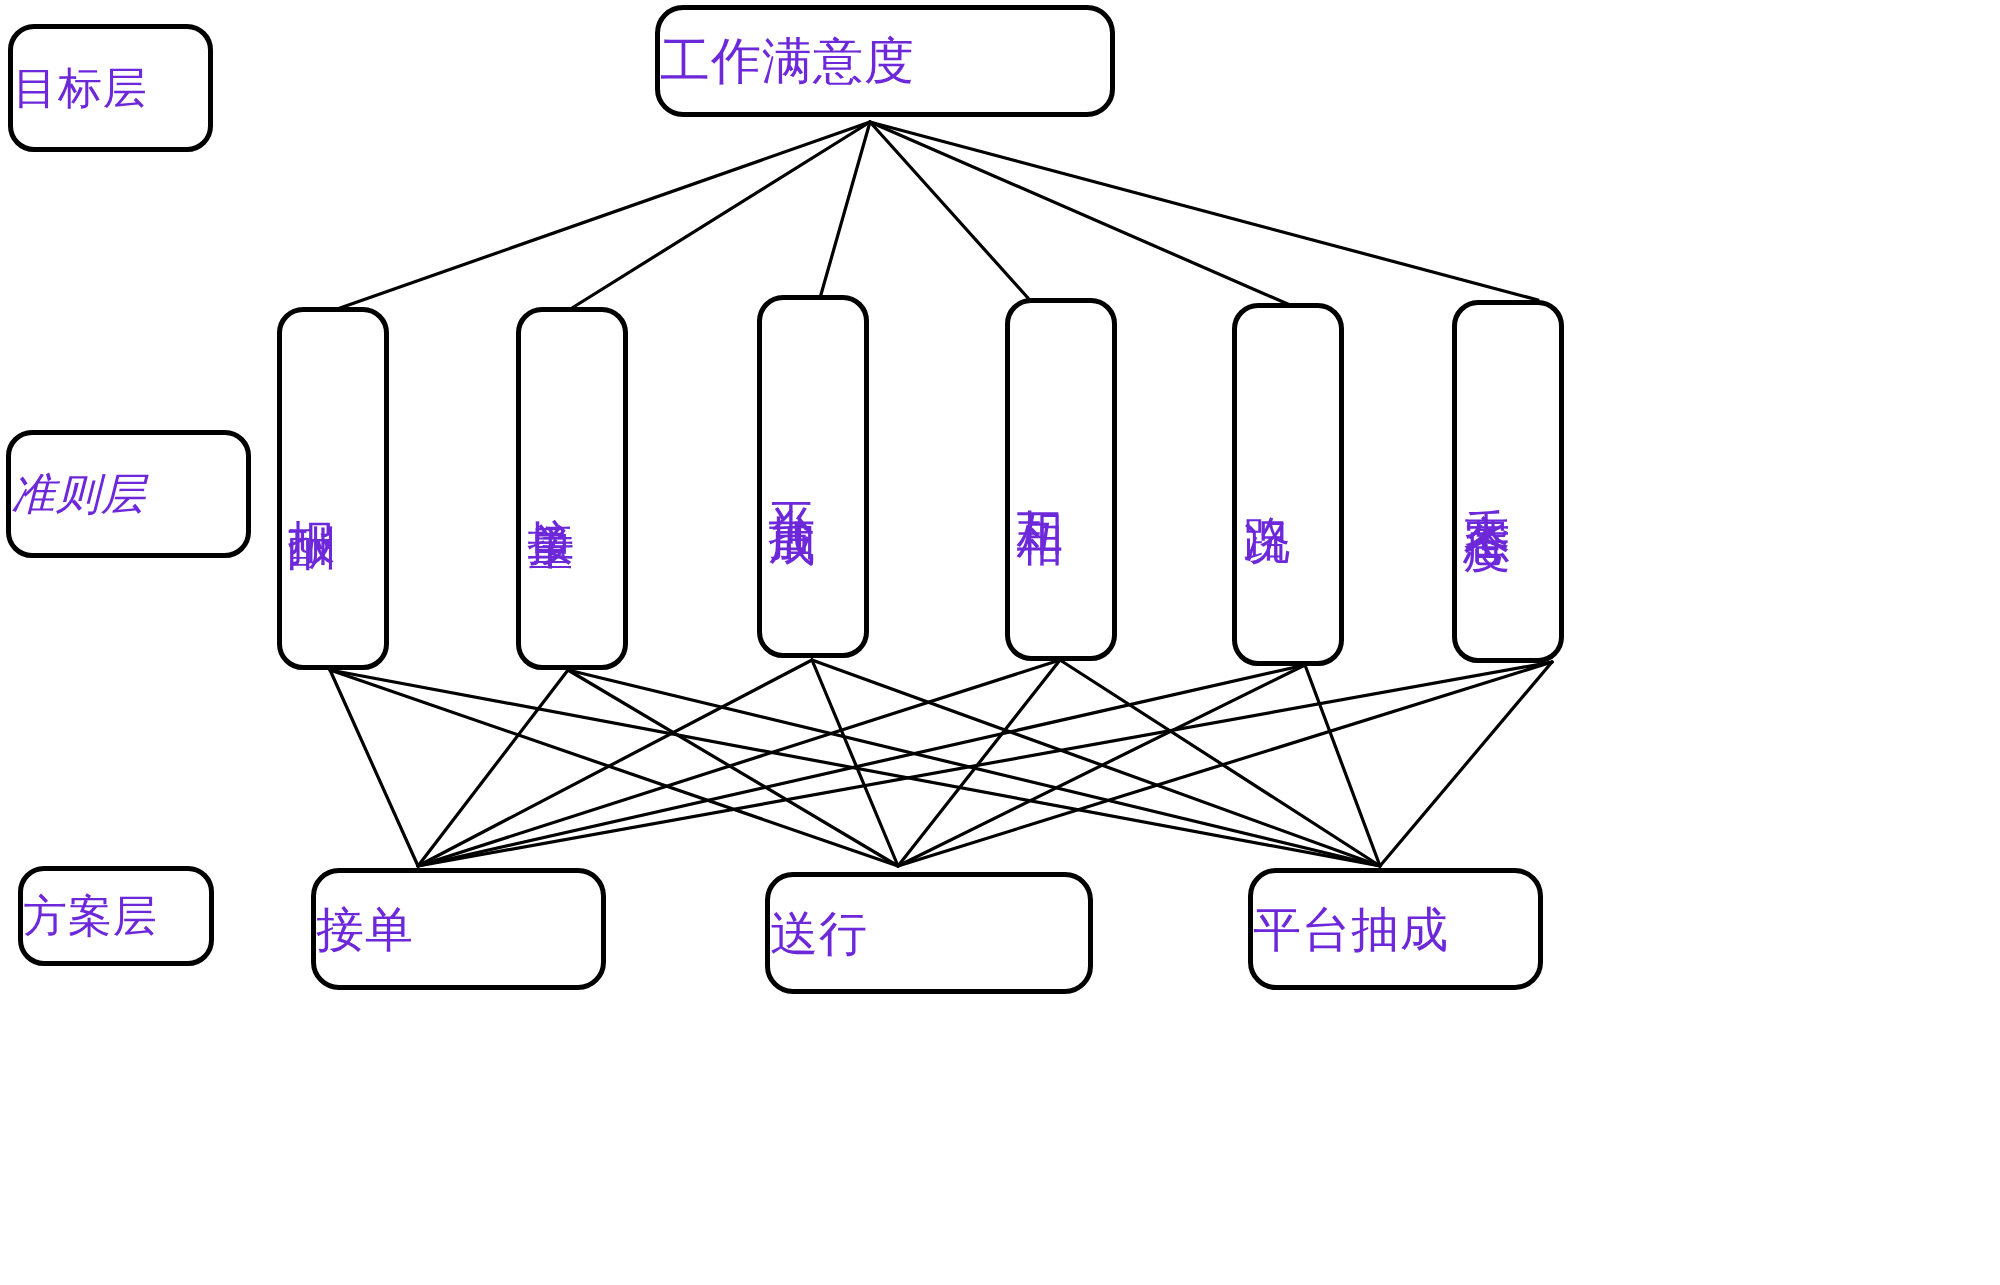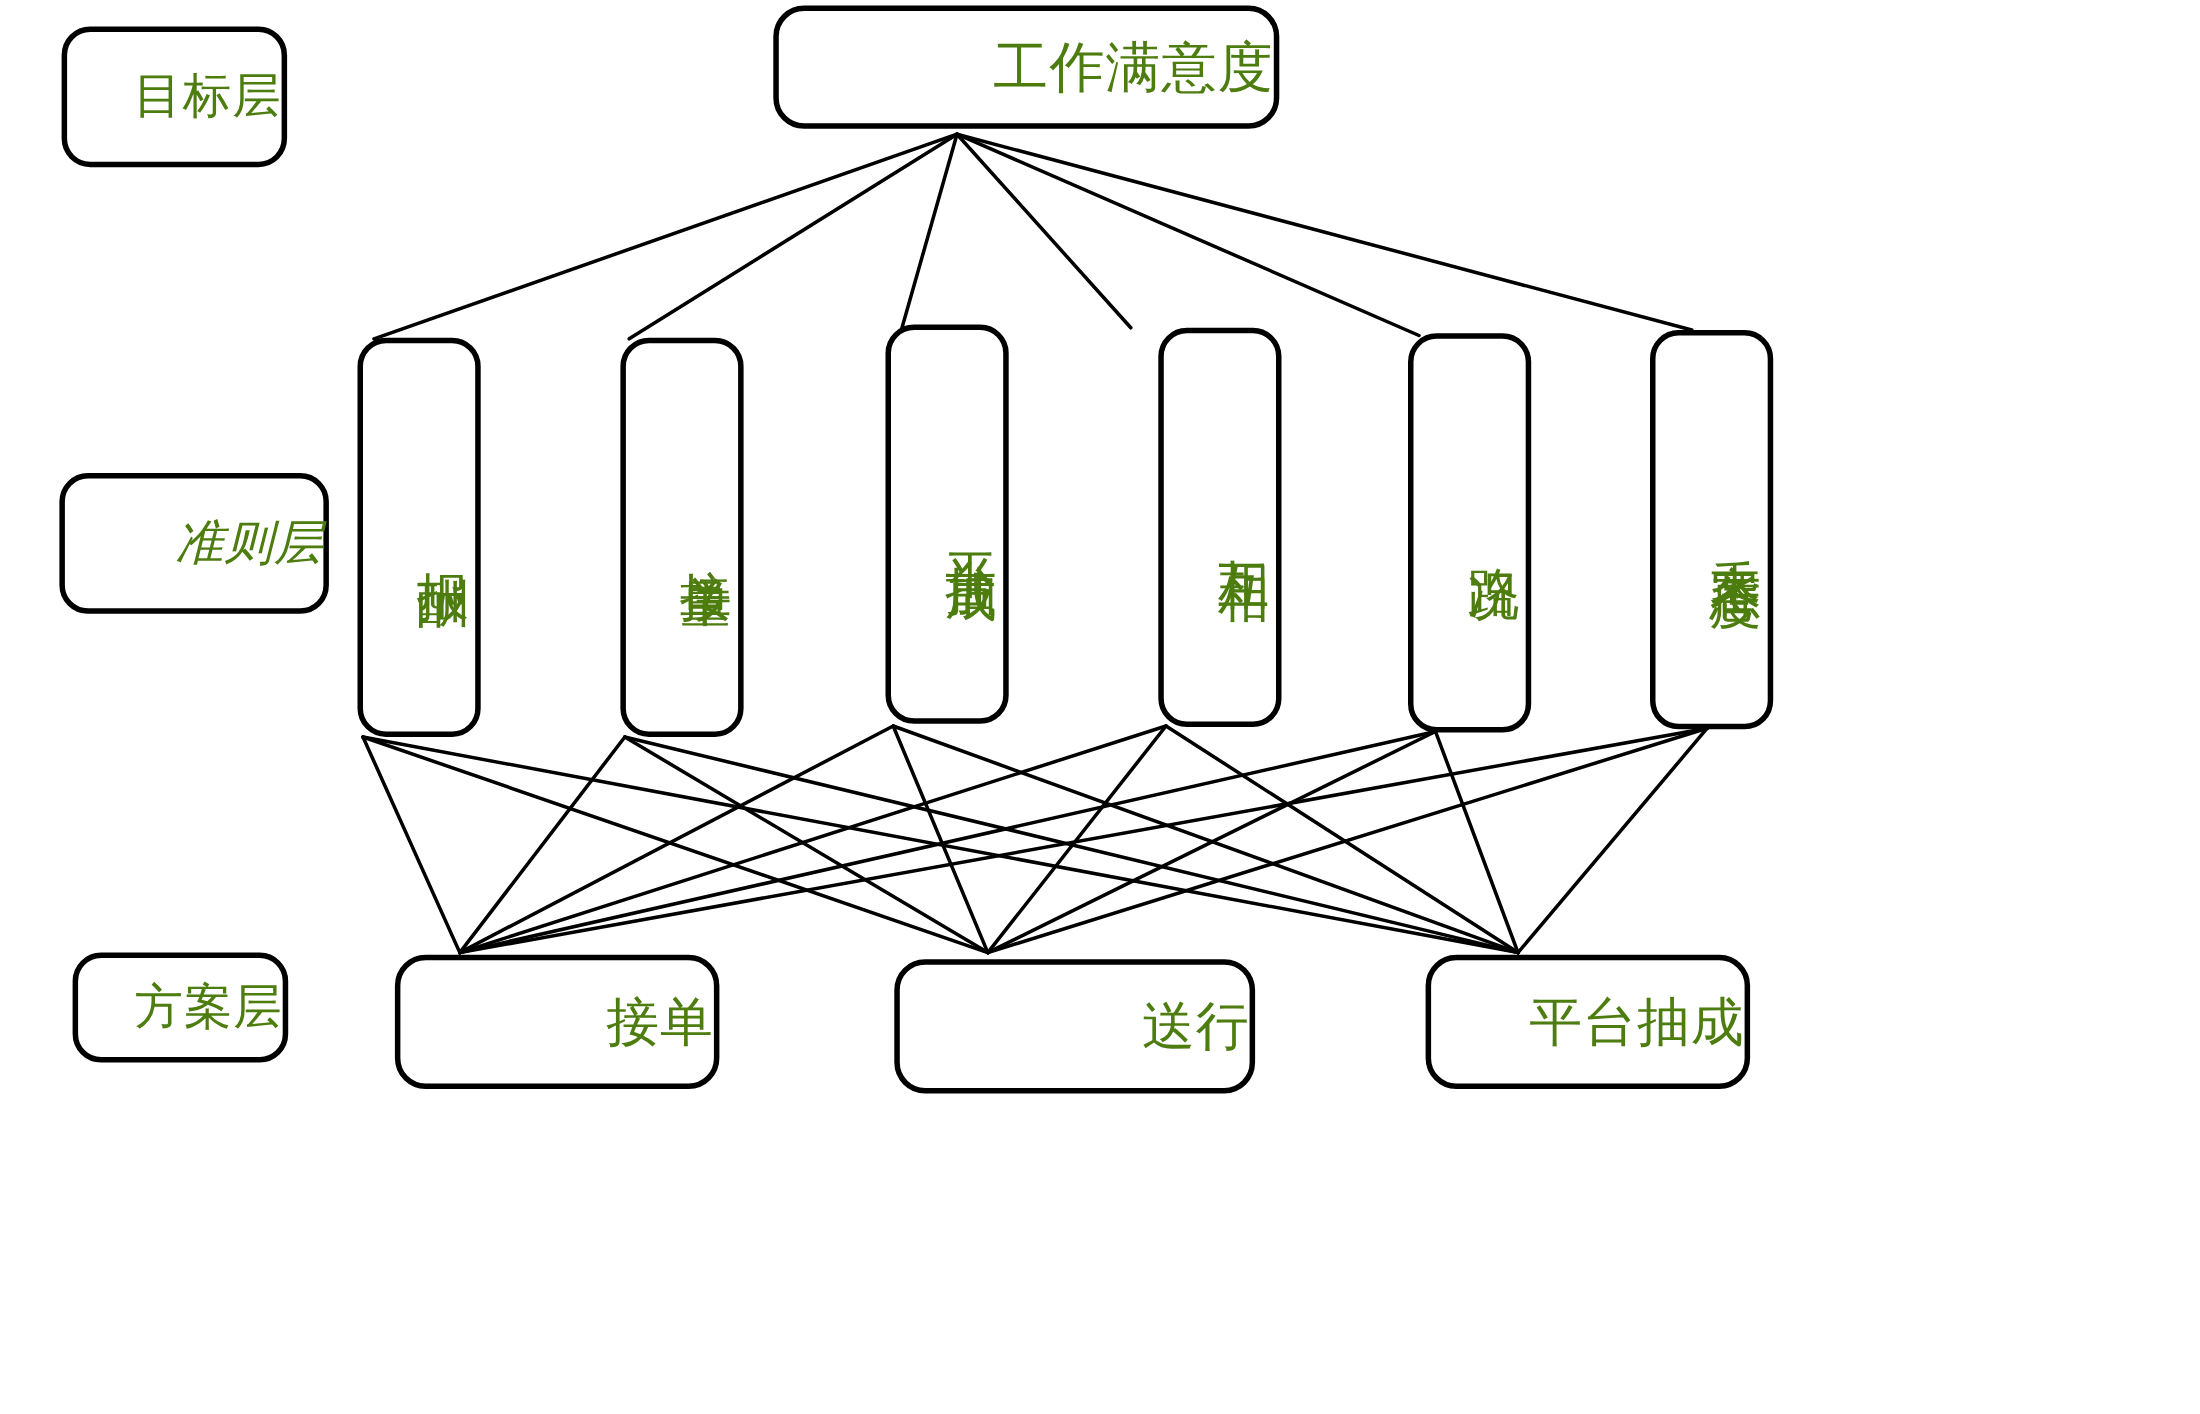--- a/index.html
+++ b/index.html
@@ -25,24 +25,23 @@
     pointer-events: none;
   }
   .node {
     position: absolute;
     box-sizing: border-box;
     background: #ffffff;
     border: 5px solid #000000;
     border-radius: 28px;
     display: flex;
     align-items: center;
-    justify-content: flex-end;
-    color: #4d7c0f;
+    justify-content: flex-start;
+    color: #6d28d9;
     z-index: 2;
-    margin-left: 48px;
   }
   .node-label {
     display: block;
     text-align: center;
     line-height: 1.18;
     letter-spacing: 0.02em;
     white-space: nowrap;
   }
   .layer-tag {
     border-width: 5px;
@@ -143,21 +142,21 @@
   </div>
 
   <div class="node crit-node" style="left:1232px; top:303px; width:112px; height:363px;">
     <span class="node-label">路况</span>
   </div>
 
   <div class="node crit-node" style="left:1452px; top:300px; width:112px; height:363px;">
     <span class="node-label">乘客态度</span>
   </div>
 
-  <div class="node alt-node" style="left:311px; top:868px; width:295px; height:122px;padding-left:25px;">
+  <div class="node alt-node" style="left:311px; top:868px; width:295px; height:122px;">
     <span class="node-label">接单</span>
   </div>
 
   <div class="node alt-node" style="left:765px; top:872px; width:328px; height:122px;">
     <span class="node-label">送行</span>
   </div>
 
   <div class="node alt-node" style="left:1248px; top:868px; width:295px; height:122px;">
     <span class="node-label">平台抽成</span>
   </div>

